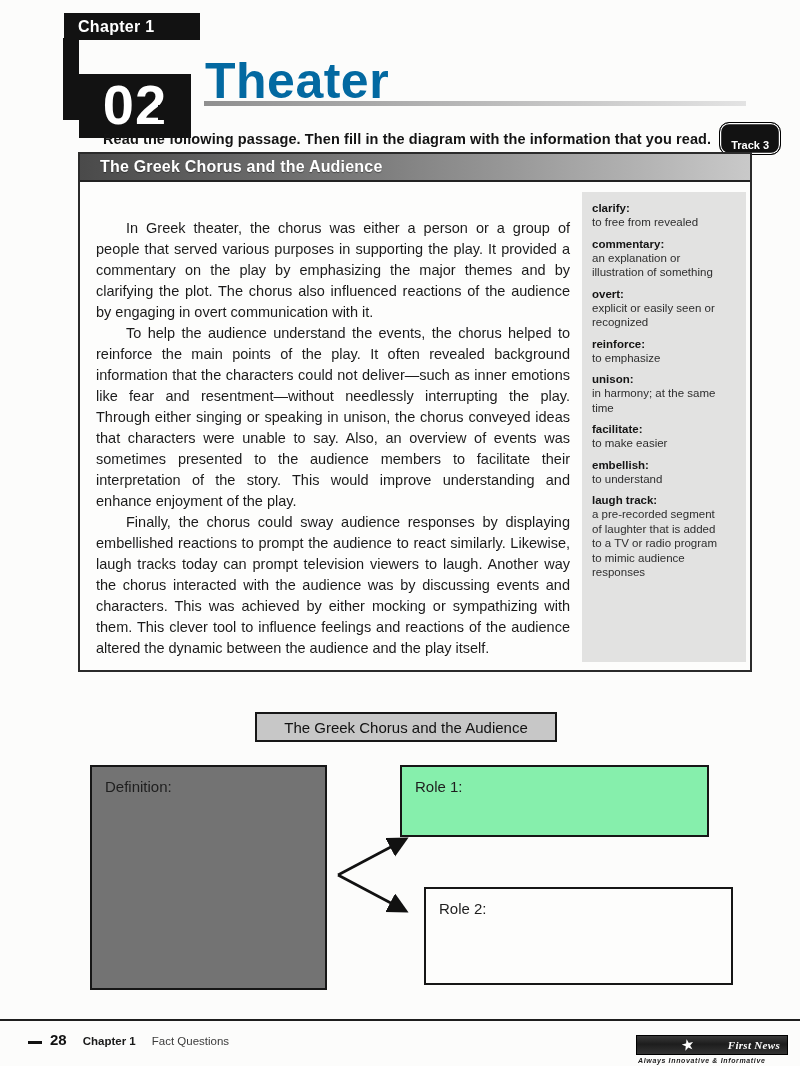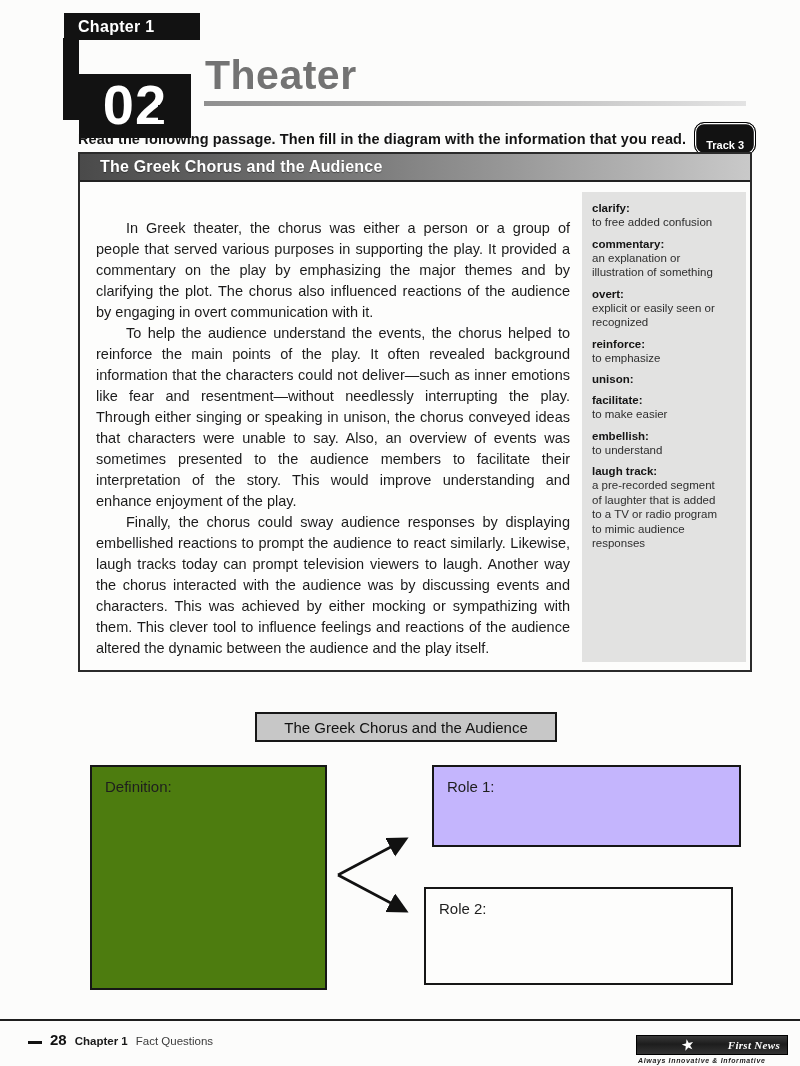--- a/index.html
+++ b/index.html
@@ -35,37 +35,38 @@
   .unit-num-box span {
     font-size: 56px; font-weight: bold; line-height: 62px;
     letter-spacing: 1px;
   }
   .unit-tab {
     position: absolute; left: 158px; top: 105px;
     width: 33px; height: 15px; background: #121212;
   }
   .unit-title {
     position: absolute; left: 205px; top: 52px;
-    font-size: 41px; font-weight: bold; color: #737373;
+    font-size: 50px; font-weight: bold; color: #0369a1;
     letter-spacing: 0.5px;
   }
   .title-underline {
     position: absolute; left: 204px; top: 101px;
     width: 542px; height: 5px;
     background: linear-gradient(to right, #8f8f8f, #bdbdbd 55%, #e3e3e3);
   }
 
   
   .instruction-row {
     position: absolute; left: 78px; top: 122px; width: 706px;
     display: flex; align-items: center;
   }
   .instruction-text {
     font-size: 14.5px; font-weight: bold; color: #141414;
     letter-spacing: 0.1px;
+    margin-left: 25px;
   }
   .track-badge {
     margin-left: 8px;
     background: #121212; color: #fff;
     font-size: 11px; font-weight: bold;
     padding: 16px 11px 3px 11px;
     border-radius: 10px;
     box-shadow: inset 0 0 0 1.2px #fff;
     border: 1.5px solid #000;
     white-space: nowrap;
@@ -123,26 +124,26 @@
     width: 302px; height: 30px;
     background: #c7c7c7;
     border: 2px solid #161616;
     text-align: center;
     font-size: 15px; color: #111;
     line-height: 27px;
   }
   .definition-box {
     position: absolute; left: 90px; top: 765px;
     width: 237px; height: 225px;
-    border: 2px solid #161616; background: #4d7c0f;
+    border: 2px solid #161616; background: #737373;
   }
   .role1-box {
-    position: absolute; left: 432px; top: 765px;
-    width: 309px; height: 82px;
-    border: 2px solid #161616; background: #c4b5fd;
+    position: absolute; left: 400px; top: 765px;
+    width: 309px; height: 72px;
+    border: 2px solid #161616; background: #86efac;
   }
   .role2-box {
     position: absolute; left: 424px; top: 887px;
     width: 309px; height: 98px;
     border: 2px solid #161616; background: #fdfdfc;
   }
   .box-label {
     display: block;
     font-size: 15px; color: #1e1e1e;
     padding: 11px 0 0 13px;
@@ -156,21 +157,21 @@
   .footer-rule {
     position: absolute; left: 0; top: 1019px;
     width: 800px; height: 2px; background: #1e1e1e;
   }
   .crop-dash {
     position: absolute; left: 28px; top: 1041px;
     width: 14px; height: 3px; background: #111;
   }
   .footer-left {
     position: absolute; left: 50px; top: 1031px;
-    display: flex; align-items: baseline; gap: 8px;
+    display: flex; align-items: baseline; gap: 16px;
   }
   .footer-page-num { font-size: 15px; font-weight: bold; color: #111; }
   .footer-chapter { font-size: 11.5px; font-weight: bold; color: #1a1a1a; }
   .footer-section { font-size: 11.5px; color: #3c3c3c; }
   .logo-box {
     position: absolute; left: 636px; top: 1035px;
     width: 152px; height: 20px;
     background: linear-gradient(to bottom, #3a3a3a, #1d1d1d 45%, #333);
     border: 1px solid #000;
   }
@@ -217,36 +218,37 @@
     <div class="passage-titlebar">The Greek Chorus and the Audience</div>
     <div class="passage-content">
       <div class="passage-text">
         <p>In Greek theater, the chorus was either a person or a group of people that served various purposes in supporting the play. It provided a commentary on the play by emphasizing the major themes and by clarifying the plot. The chorus also influenced reactions of the audience by engaging in overt communication with it.</p>
         <p>To help the audience understand the events, the chorus helped to reinforce the main points of the play. It often revealed background information that the characters could not deliver—such as inner emotions like fear and resentment—without needlessly interrupting the play. Through either singing or speaking in unison, the chorus conveyed ideas that characters were unable to say. Also, an overview of events was sometimes presented to the audience members to facilitate their interpretation of the story. This would improve understanding and enhance enjoyment of the play.</p>
         <p>Finally, the chorus could sway audience responses by displaying embellished reactions to prompt the audience to react similarly. Likewise, laugh tracks today can prompt television viewers to laugh. Another way the chorus interacted with the audience was by discussing events and characters. This was achieved by either mocking or sympathizing with them. This clever tool to influence feelings and reactions of the audience altered the dynamic between the audience and the play itself.</p>
       </div>
       <div class="vocab-box">
         <div class="vocab-entry">
           <span class="vocab-term">clarify:</span>
-          <span class="vocab-def">to free added confusion</span>
+          <span class="vocab-def">to free from revealed</span>
         </div>
         <div class="vocab-entry">
           <span class="vocab-term">commentary:</span>
           <span class="vocab-def">an explanation or illustration of something</span>
         </div>
         <div class="vocab-entry">
           <span class="vocab-term">overt:</span>
           <span class="vocab-def">explicit or easily seen or recognized</span>
         </div>
         <div class="vocab-entry">
           <span class="vocab-term">reinforce:</span>
           <span class="vocab-def">to emphasize</span>
         </div>
         <div class="vocab-entry">
           <span class="vocab-term">unison:</span>
+          <span class="vocab-def">in harmony; at the same time</span>
         </div>
         <div class="vocab-entry">
           <span class="vocab-term">facilitate:</span>
           <span class="vocab-def">to make easier</span>
         </div>
         <div class="vocab-entry">
           <span class="vocab-term">embellish:</span>
           <span class="vocab-def">to understand</span>
         </div>
         <div class="vocab-entry">

